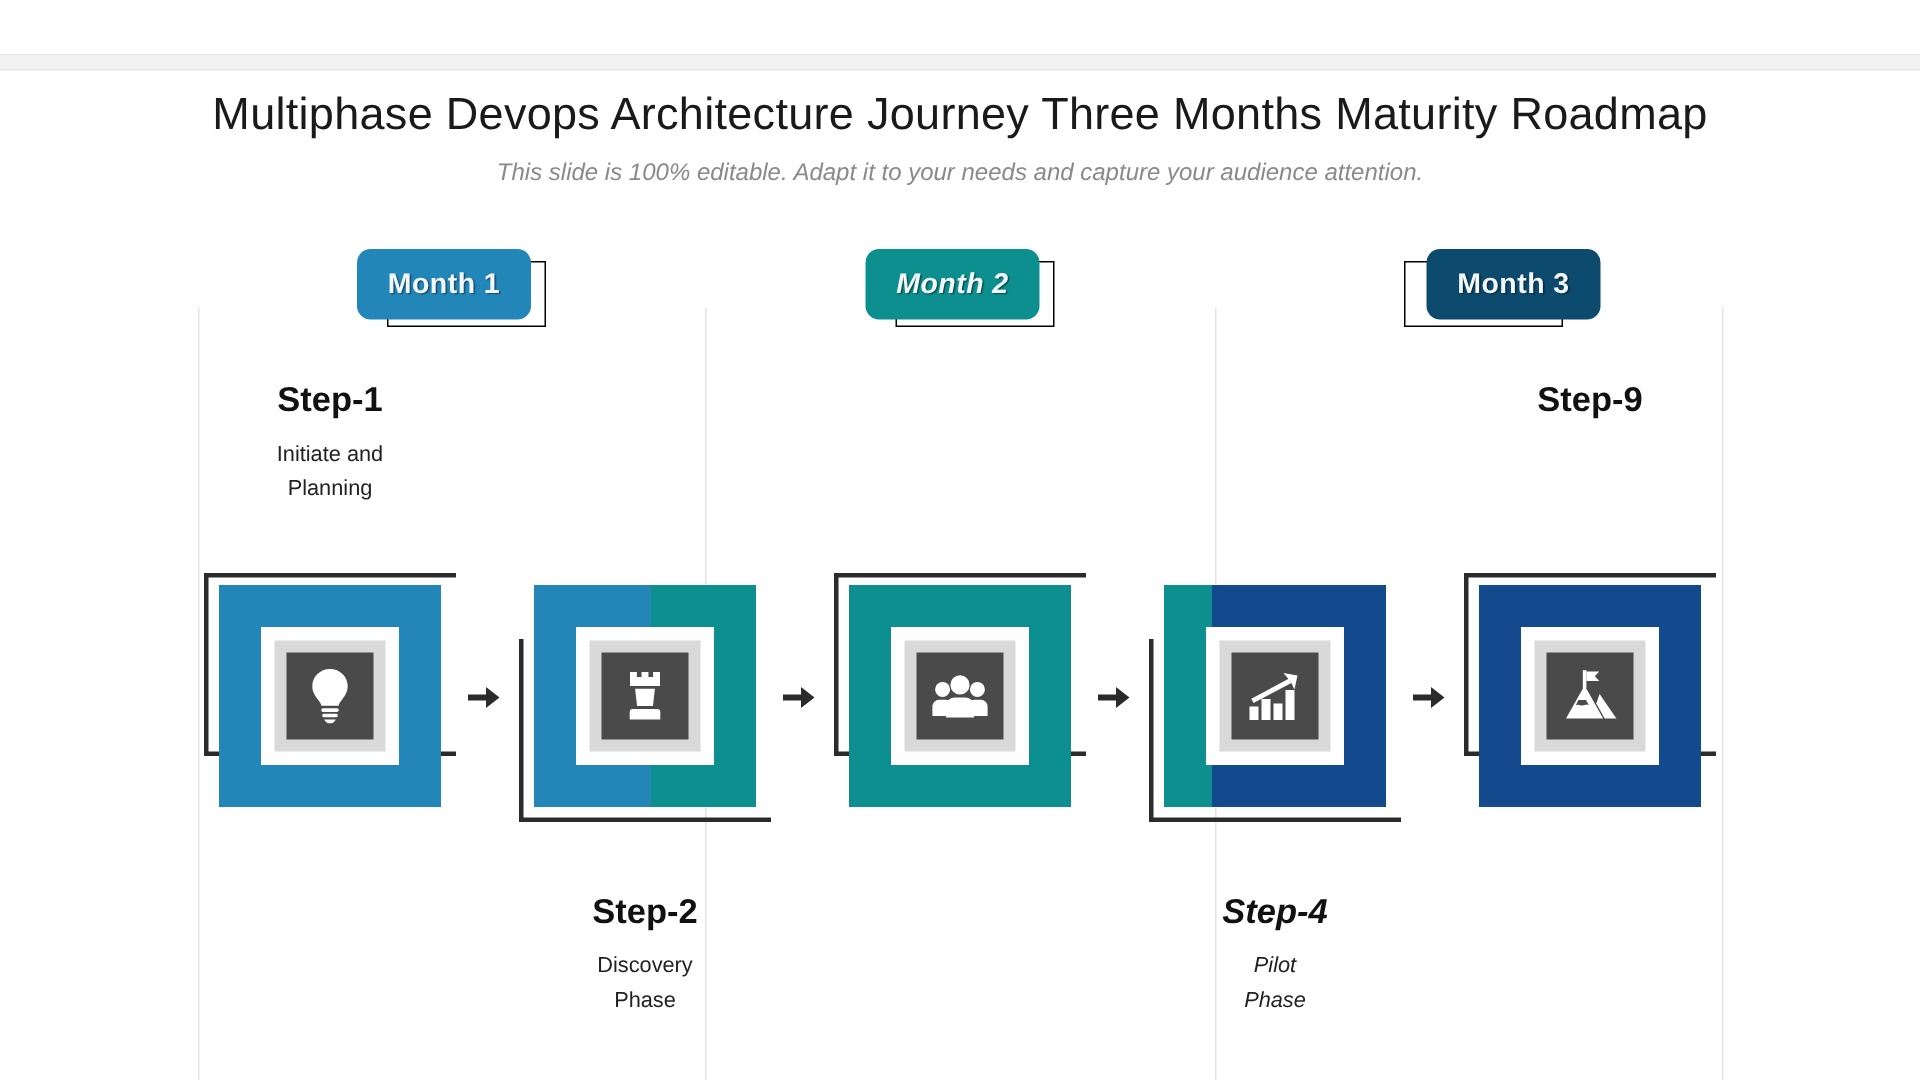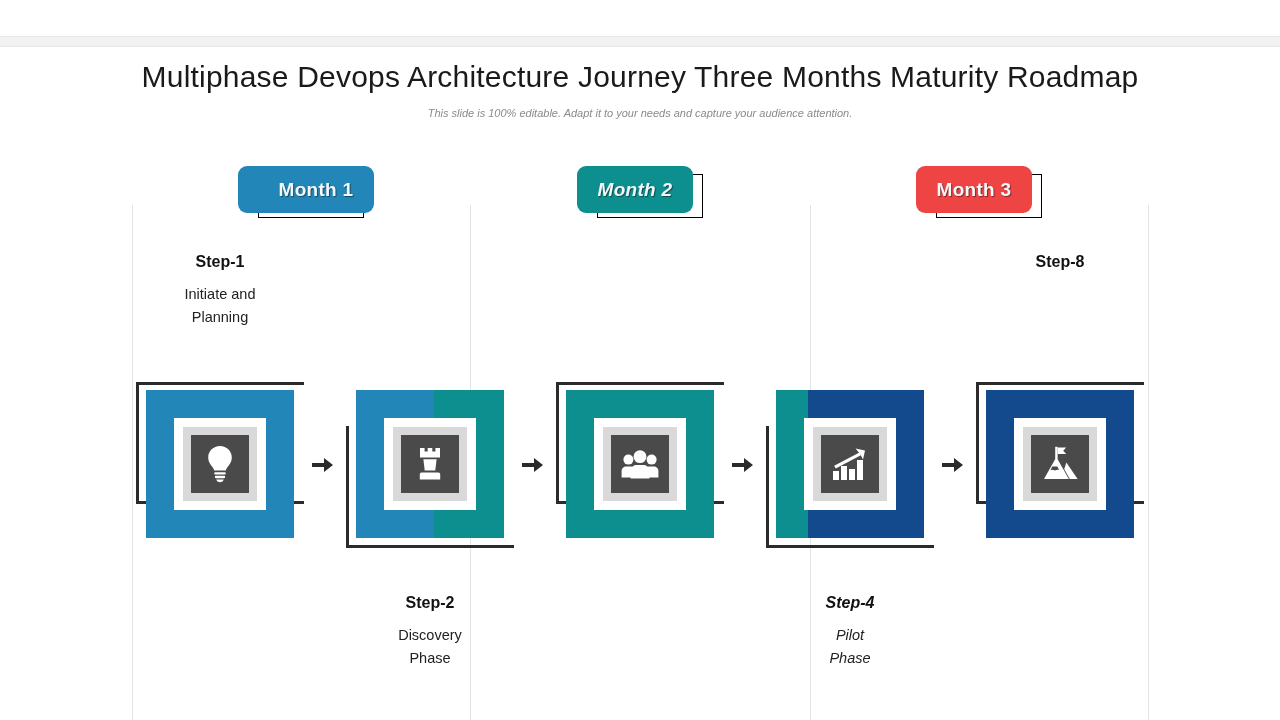--- a/index.html
+++ b/index.html
@@ -36,21 +36,21 @@
     font-weight: 400;
     letter-spacing: 0.2px;
     color: #1a1a1a;
     white-space: nowrap;
   }
   #slide-subtitle {
     position: absolute;
     left: 0; top: 107px;
     width: 1280px;
     text-align: center;
-    font-size: 11px;
+    font-size: 16px;
     font-style: italic;
     color: #8a8a8a;
   }
 
   
   .divider {
     position: absolute;
     width: 1px;
     background: #e3e3e3;
   }
@@ -92,21 +92,21 @@
   #month-badge-2 { left: 577px; top: 166px; font-style: italic; }
   #month-badge-3 { left: 916px; top: 166px; }
 
   
   .step-block {
     position: absolute;
     width: 240px;
     text-align: center;
   }
   .step-block .step-title {
-    font-size: 16px;
+    font-size: 23px;
     font-weight: bold;
     color: #111111;
     margin-bottom: 12px;
   }
   .step-block .step-desc {
     font-size: 14.5px;
     line-height: 23px;
     color: #222222;
     white-space: pre-line;
   }
@@ -209,46 +209,46 @@
 <div id="slide-title">Multiphase Devops Architecture Journey Three Months Maturity Roadmap</div>
 <div id="slide-subtitle">This slide is 100% editable. Adapt it to your needs and capture your audience attention.</div>
 
 <div class="divider" id="divider-a"></div>
 <div class="divider" id="divider-b"></div>
 <div class="divider" id="divider-c"></div>
 <div class="divider" id="divider-d"></div>
 
 <div class="month-badge" id="month-badge-1">
   <div class="outline"></div>
-  <div class="plate" style="background: rgb(35, 134, 184); padding-left: 20px;">
+  <div class="plate" style="background: rgb(35, 134, 184);">
     <span>Month 1</span>
   </div>
 </div>
 <div class="month-badge" id="month-badge-2">
   <div class="outline"></div>
   <div class="plate" style="background: rgb(14, 143, 143);">
     <span>Month 2</span>
   </div>
 </div>
 <div class="month-badge" id="month-badge-3">
   <div class="outline"></div>
-  <div class="plate" style="background: #ef4444;">
+  <div class="plate" style="background: #0c4a6e; margin-left: 35px;">
     <span>Month 3</span>
   </div>
 </div>
 
 <div class="step-block" id="step-block-1">
   <div class="step-title">Step-1</div>
   <div class="step-desc">Initiate and
 Planning</div>
 </div>
 <div class="step-block" id="step-block-3">
 </div>
 <div class="step-block" id="step-block-5">
-  <div class="step-title">Step-8</div>
+  <div class="step-title">Step-9</div>
 </div>
 <div class="step-block" id="step-block-2">
   <div class="step-title">Step-2</div>
   <div class="step-desc">Discovery
 Phase</div>
 </div>
 <div class="step-block" id="step-block-4">
   <div class="step-title">Step-4</div>
   <div class="step-desc">Pilot
 Phase</div>

